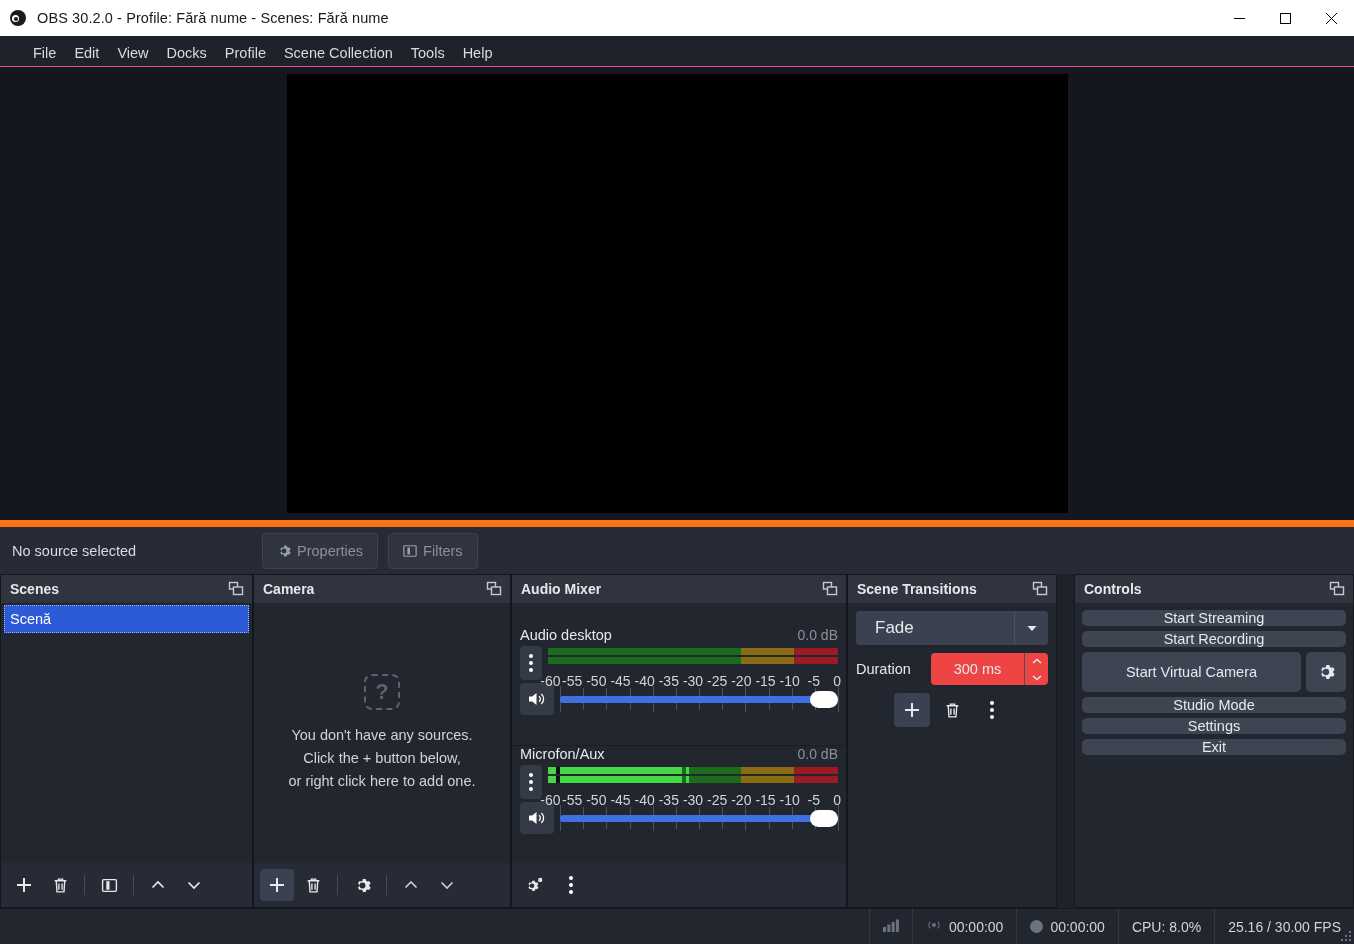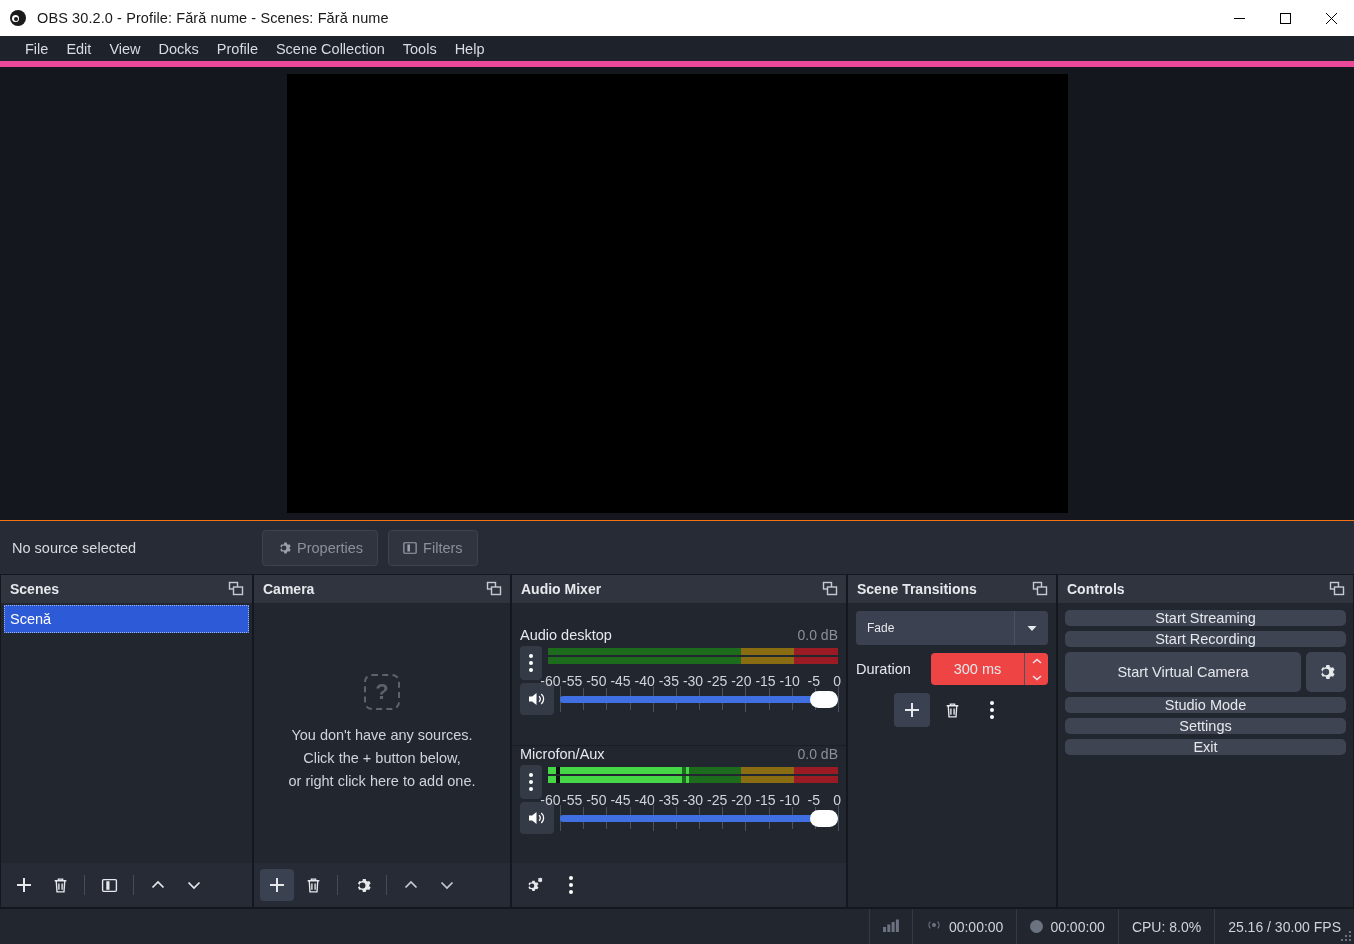--- a/index.html
+++ b/index.html
@@ -35,41 +35,41 @@
   }
   .tb-ctrls { position: absolute; right: 0; top: 0; height: 36px; display: flex; }
   .tb-btn {
     width: 46px; height: 36px; display: flex; align-items: center; justify-content: center;
   }
   .tb-btn svg { display: block; }
 
   
   .menubar {
     height: 31px; flex: 0 0 31px; background: #1e222b;
-    display: flex; align-items: center; padding-left: 16px;
-    border-bottom: 6px solid #ec4899;
+    display: flex; align-items: flex-end; padding-left: 24px;
+    border-bottom: 1px solid #ec4899;
   }
   .menu-item {
     font-size: 14.5px; color: #d8dbe0; padding: 5px 9px; border-radius: 3px;
     white-space: nowrap;
   }
 
   
   .preview-wrap {
     flex: 0 0 453px; background: #14171d; position: relative;
     display: flex; align-items: center; justify-content: center;
   }
   .preview-canvas {
     width: 781px; height: 439px; background: #000000;
   }
 
   
   .sourcebar {
     flex: 0 0 54px; background: #272b35; display: flex; align-items: center;
-    border-top: 1px solid #f97316;
+    border-top: 7px solid #f97316;
   }
   .nosource {
     color: #d8dbe0; font-size: 14.5px; margin-left: 12px; width: 250px;
   }
   .sb-btn {
     height: 36px; background: #2f343f; border: 1px solid #3c4250; border-radius: 4px;
     display: flex; align-items: center; justify-content: center; gap: 6px;
     padding: 0 14px; color: #8b909b; font-size: 14.5px; margin-right: 10px;
   }
   .sb-btn svg { display:block; }
@@ -179,21 +179,21 @@
     position: absolute; right: 0; top: 5px; width: 28px; height: 17px;
     background: #ffffff; border-radius: 9px;
   }
 
   
   .dock.trans { width: 210px; flex: 0 0 210px; }
   .combo {
     height: 34px; margin: 8px 8px 0 8px; background: #3b4150; border-radius: 4px;
     display: flex; align-items: center;
   }
-  .combo .val { flex: 1; font-size: 12px; color: #e6e8ec; padding-left: 11px; }
+  .combo .val { flex: 1; font-size: 17px; color: #e6e8ec; padding-left: 19px; }
   .combo .arrowbox {
     width: 34px; height: 34px; border-left: 1px solid #4a5160;
     display: flex; align-items: center; justify-content: center;
   }
   .dur-row { display: flex; align-items: center; margin: 8px 8px 0 8px; gap: 0; }
   .dur-lbl { font-size: 14.5px; color: #e6e8ec; width: 75px; }
   .spin {
     flex: 1; height: 32px; background: #ef4444; border-radius: 4px;
     display: flex; align-items: center;
   }
@@ -203,21 +203,21 @@
     border-left: 1px solid #4a5160;
   }
   .spin .btns div {
     flex: 1; display: flex; align-items: center; justify-content: center;
   }
   .trans-tools { display: flex; justify-content: center; gap: 4px; margin-top: 8px; }
   .trans-tools .tool { width: 36px; height: 34px; }
   .trans-tools .tool.plus { background: #3a4150; }
 
   
-  .dock.controls { flex: 1 1 auto; }
+  .dock.controls { flex: 1 1 auto; margin-left: 17px; }
   .ctrl-list { padding: 7px 7px 0 7px; display: flex; flex-direction: column; gap: 5px; }
   .ctrl-row { display: flex; gap: 5px; }
   .ctrl-btn {
     flex: 1; height: 40px; background: #3e4452; border-radius: 5px;
     display: flex; align-items: center; justify-content: center;
     font-size: 14.5px; color: #e6e8ec;
   }
   .ctrl-gear {
     width: 40px; height: 40px; background: #3e4452; border-radius: 5px;
     display: flex; align-items: center; justify-content: center;

